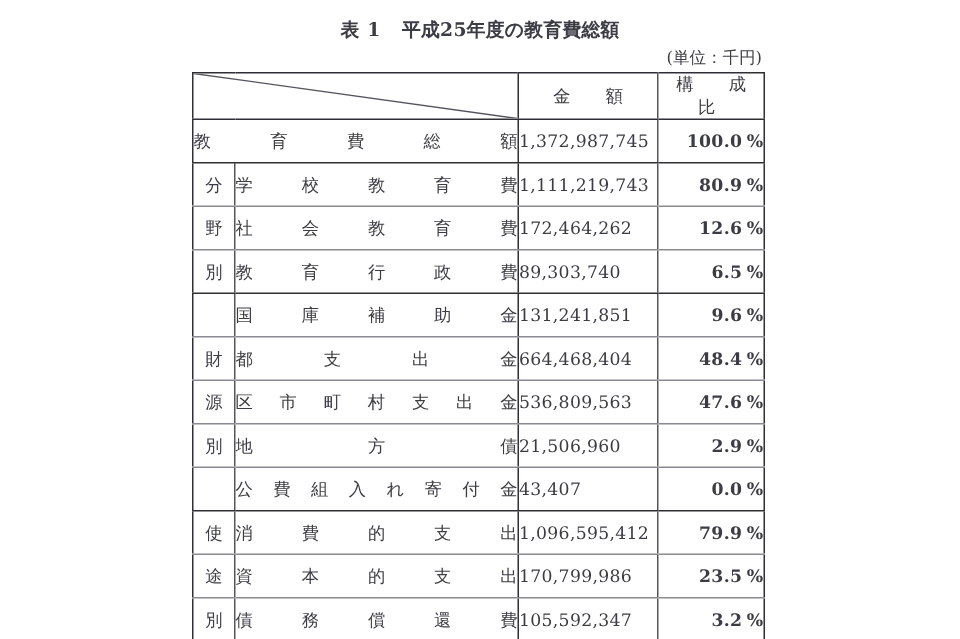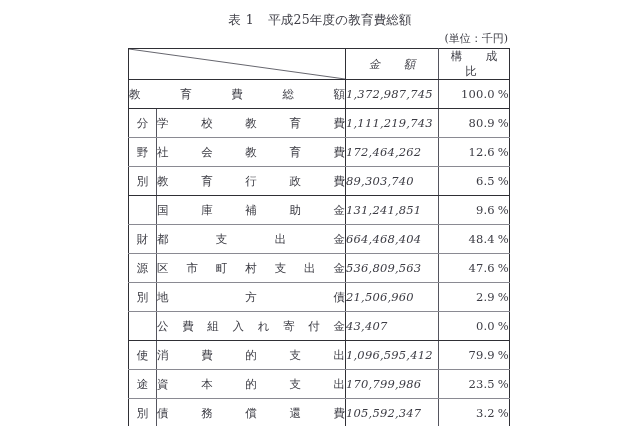--- a/index.html
+++ b/index.html
@@ -26,26 +26,26 @@
   
   .title-row {
     position: absolute;
     left: 0;
     top: 9px;
     width: 640px;
     text-align: center;
   }
   .title-no {
     font-size: 12.5px;
-    font-weight: normal;
+    font-weight: bold;
     letter-spacing: 0.5px;
   }
   .title-text {
     font-size: 12.5px;
-    font-weight: normal;
+    font-weight: bold;
     margin-left: 14px;
     letter-spacing: 0.2px;
   }
 
   
   .unit-note {
     position: absolute;
     right: 132px;
     top: 31px;
     font-size: 11px;
@@ -80,21 +80,21 @@
   
   col.c-group  { width: 28px; }
   col.c-label  { width: 189px; }
   col.c-amount { width: 93px; }
   col.c-ratio  { width: 71px; }
 
   
   .thin-b  { border-bottom: 0.8px solid #8a8a92; }
   .thick-b { border-bottom: 1.6px solid #2f2f35; }
   .vline-l { border-left: 1.1px solid #55555e; }
-  .vline-heavy-l { border-left: 1.6px solid #2f2f35; font-style: italic; }
+  .vline-heavy-l { border-left: 1.6px solid #2f2f35; }
 
   
   .hdr-blank {
     position: relative;
     overflow: hidden;
   }
   .hdr-blank svg {
     position: absolute;
     left: 0; top: 0;
     width: 100%;
@@ -138,20 +138,21 @@
     padding-right: 7px;
     letter-spacing: 0.2px;
     white-space: nowrap;
   }
   .pct {
     text-align: right;
     font-size: 11.5px;
     padding-right: 12px;
     letter-spacing: 0.2px;
     white-space: nowrap;
+    font-weight: bold;
   }
   .pct .u { margin-left: 3px; }
 </style>
 </head>
 <body>
 
 <div id="page">
 
   <div class="title-row">
     <span class="title-no">表 1</span><span class="title-text">平成25年度の教育費総額</span>

